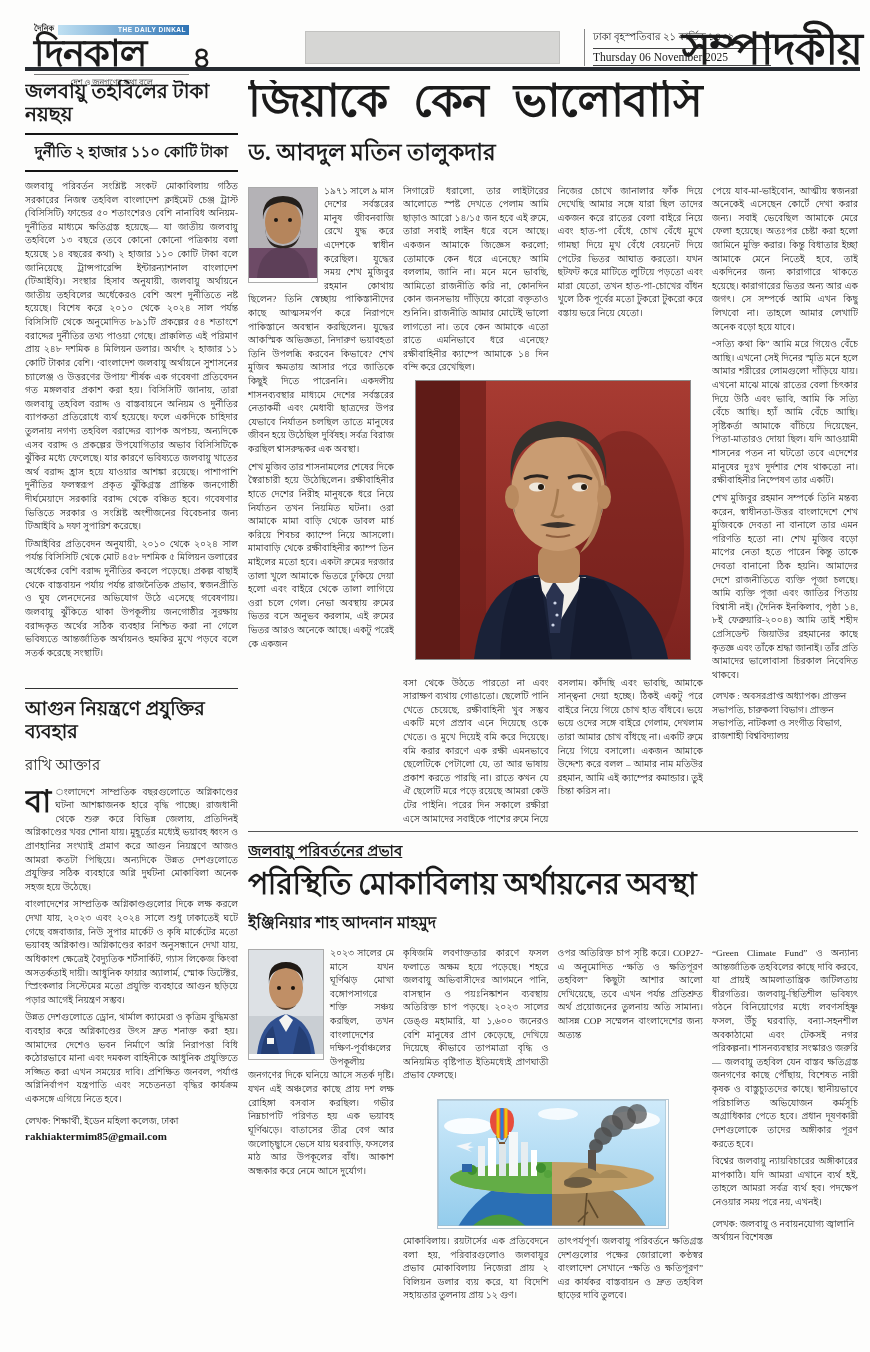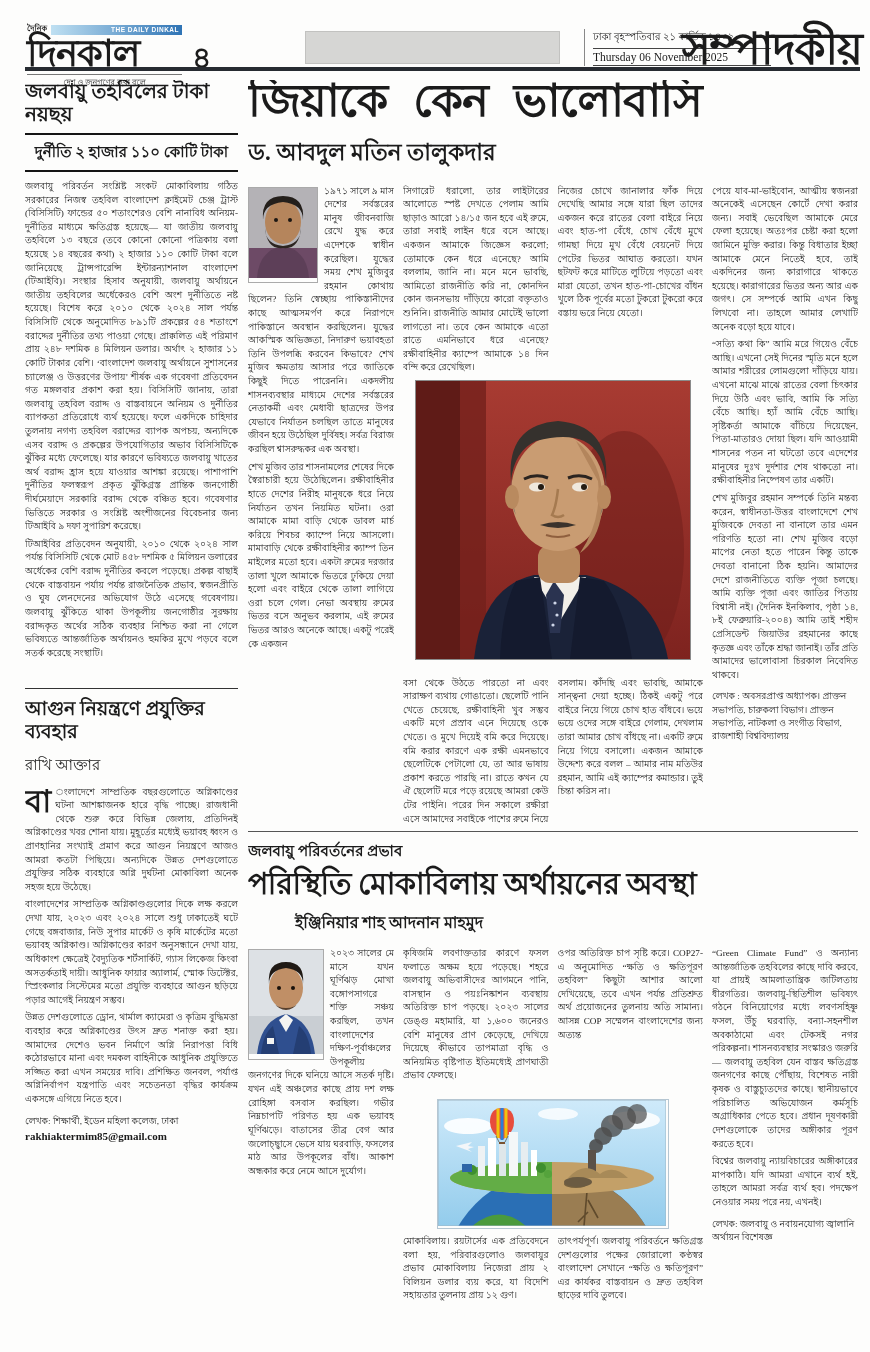--- a/index.html
+++ b/index.html
@@ -1,20 +1,20 @@
 <!DOCTYPE html>
 <html lang="bn"><head>
 <meta charset="utf-8">
 <style>
   html,body{margin:0;padding:0;}
   body{background:#e9e9e9;}
   .page{position:relative;width:870px;height:1352px;margin:0 auto;background:#fdfdfc;overflow:hidden;
         font-family:"Liberation Serif","DejaVu Serif",serif;color:#1b1b1b;}
   
-  .masthead{position:absolute;left:27px;top:22px;width:155px;}
+  .masthead{position:absolute;left:34px;top:22px;width:155px;}
   .mh-top{display:flex;align-items:flex-end;gap:4px;}
   .mh-daily{font-size:8px;font-weight:bold;}
   .mh-strip{flex:1;height:10px;background:linear-gradient(90deg,#bfe0f2,#2f74b5);color:#fff;
             font-size:6.5px;font-family:"Liberation Sans",sans-serif;text-align:right;
             padding:0 3px;line-height:10px;letter-spacing:.5px;font-weight:bold;}
   .mh-brand{font-size:37px;font-weight:bold;line-height:1.02;letter-spacing:-1px;}
   .mh-tagline{font-size:8px;text-align:center;border-top:1px solid #777;margin-top:1px;padding-top:1px;}
   .pageno{position:absolute;left:192px;top:34px;font-size:30px;font-weight:bold;}
   .adbox{position:absolute;left:305px;top:31px;width:253px;height:31px;background:#d6d6d4;border:1px solid #c2c2c0;}
   .dateblock{position:absolute;left:584px;top:29px;width:178px;border-left:1px solid #888;padding-left:8px;}
@@ -46,23 +46,23 @@
   .m-side{flex:0 0 146px;overflow:hidden;}
   .m-mid{flex:0 0 300px;display:flex;flex-direction:column;overflow:hidden;}
   .m-mid-top{display:flex;gap:9px;height:192px;overflow:hidden;}
   .m-mid-top>div,.m-mid-bot>div{flex:1;overflow:hidden;}
   .m-photo{height:278px;margin:3px 12px;border:1px solid #8b8b8b;background:#8c2622;}
   .m-photo svg{display:block;}
   .m-mid-bot{display:flex;gap:9px;flex:1;margin-top:14px;overflow:hidden;}
   .authorphoto{float:left;margin:2px 6px 3px 0;border:1px solid #aaa;}
   .m-rule{border-top:1px solid #555;margin:8px 0 7px 0;}
   
-  .kicker{font-size:15px;font-weight:bold;}
+  .kicker{font-size:15px;font-weight:bold;text-decoration:underline;}
   .s-headline{font-size:30px;font-weight:bold;line-height:1.15;margin-top:3px;letter-spacing:-0.5px;}
-  .s-byline{font-size:16px;font-weight:bold;margin-top:9px;margin-left:47px;}
+  .s-byline{font-size:16px;font-weight:bold;margin-top:9px;}
   .s-body{display:flex;gap:9px;margin-top:10px;height:430px;overflow:hidden;}
   .s-mid-top{display:flex;gap:9px;height:150px;overflow:hidden;}
   .s-mid-top>div,.s-mid-bot>div{flex:1;overflow:hidden;}
   .s-earth{height:128px;margin:2px 34px;border:1px solid #b5c6d2;}
   .s-mid-bot{display:flex;gap:9px;flex:1;margin-top:4px;overflow:hidden;}
 </style>
 </head>
 <body>
 
 <div class="page">

